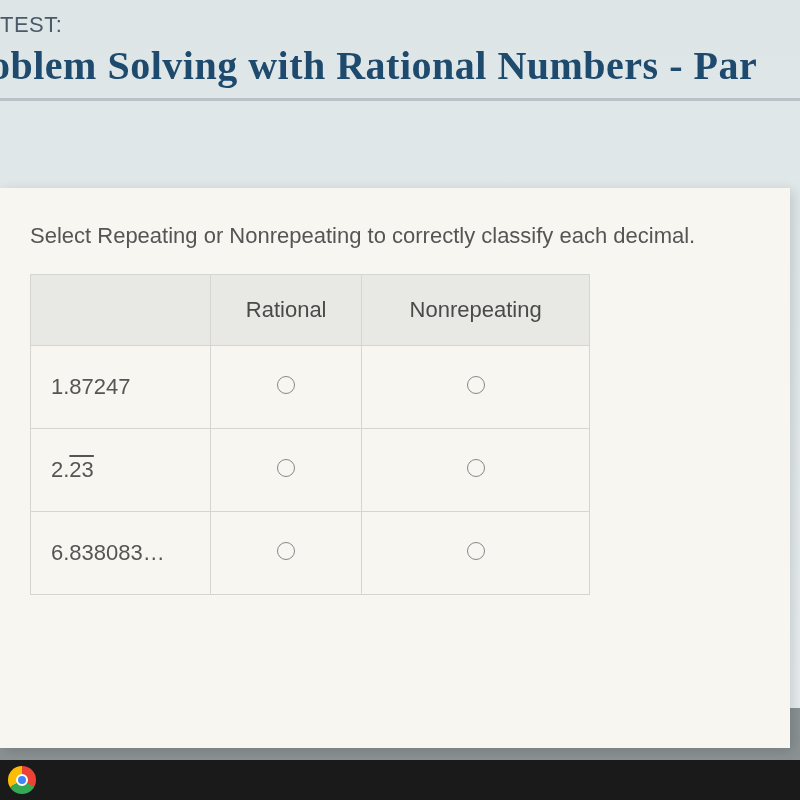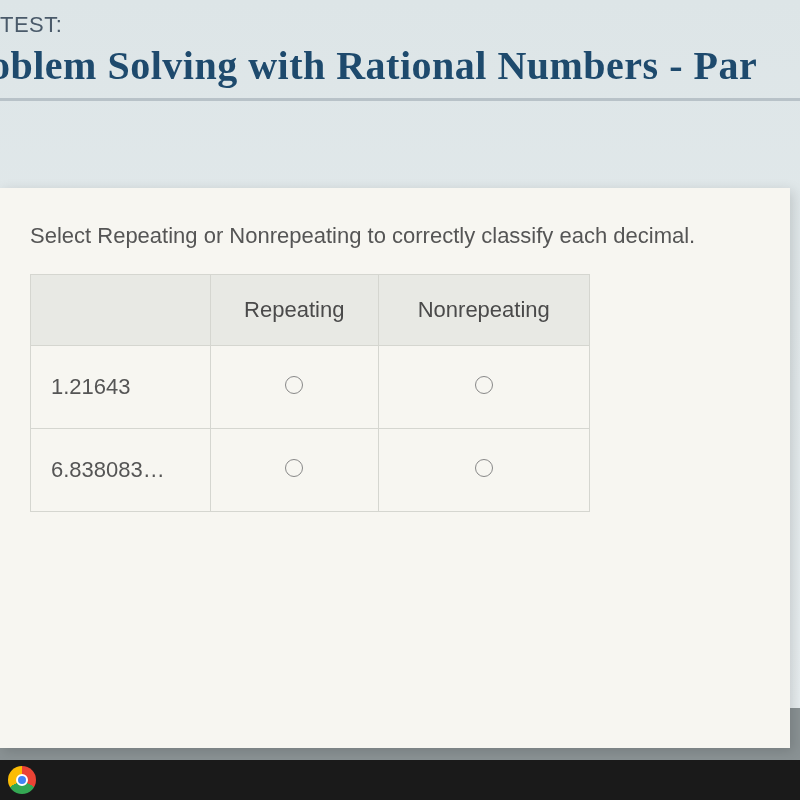--- a/index.html
+++ b/index.html
@@ -146,28 +146,35 @@
   <div class="title">oblem Solving with Rational Numbers - Par</div>
   <div class="title-underline"></div>
 
   <div class="card">
     <div class="question-text">Select Repeating or Nonrepeating to correctly classify each decimal.</div>
 
     <table class="classify-table">
       <thead>
         <tr>
           <th></th>
-          <th>Repeating</th>
+          <th>Rational</th>
           <th>Nonrepeating</th>
         </tr>
       </thead>
       <tbody>
         <tr>
           <td class="decimal-label">
-            <span>1.21643</span><span class="overline-23"></span>
+            <span>1.87247</span><span class="overline-23"></span>
+          </td>
+          <td class="radio-cell"><span class="radio-circle"></span></td>
+          <td class="radio-cell"><span class="radio-circle"></span></td>
+        </tr>
+        <tr>
+          <td class="decimal-label">
+            <span>2.</span><span class="overline-23">23</span>
           </td>
           <td class="radio-cell"><span class="radio-circle"></span></td>
           <td class="radio-cell"><span class="radio-circle"></span></td>
         </tr>
         <tr>
           <td class="decimal-label">
             <span>6.838083…</span><span class="overline-23"></span>
           </td>
           <td class="radio-cell"><span class="radio-circle"></span></td>
           <td class="radio-cell"><span class="radio-circle"></span></td>

